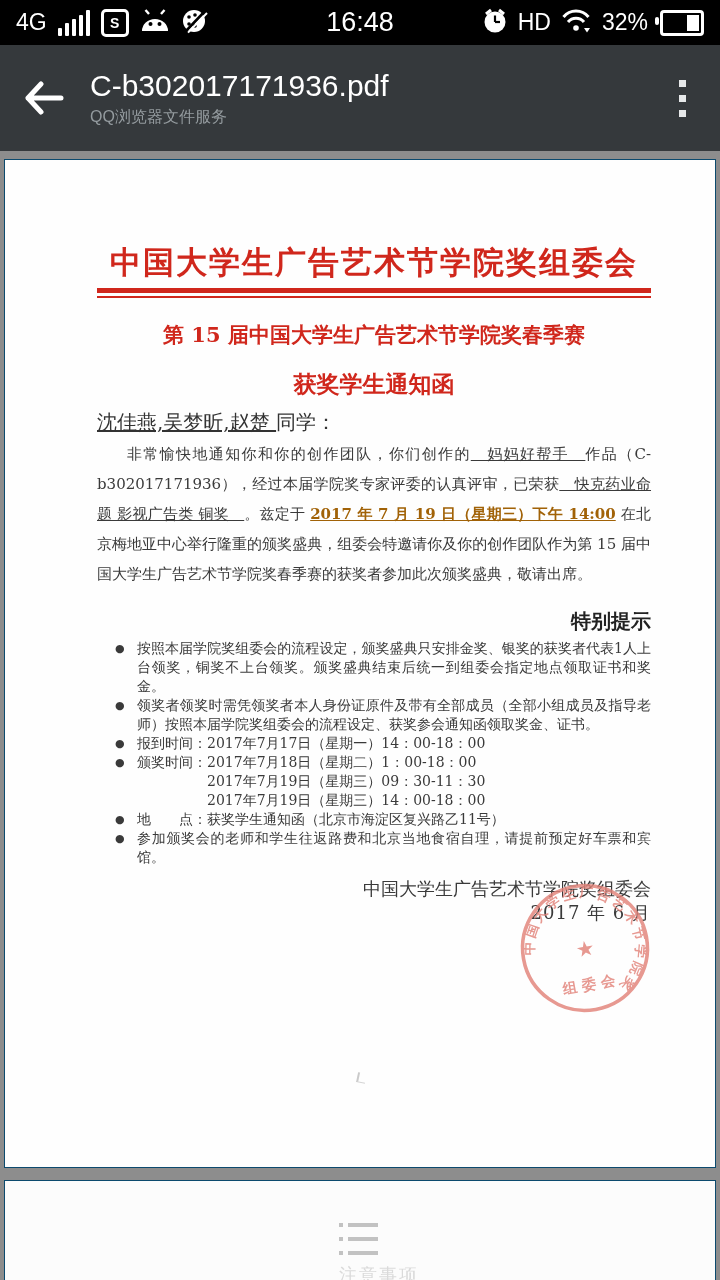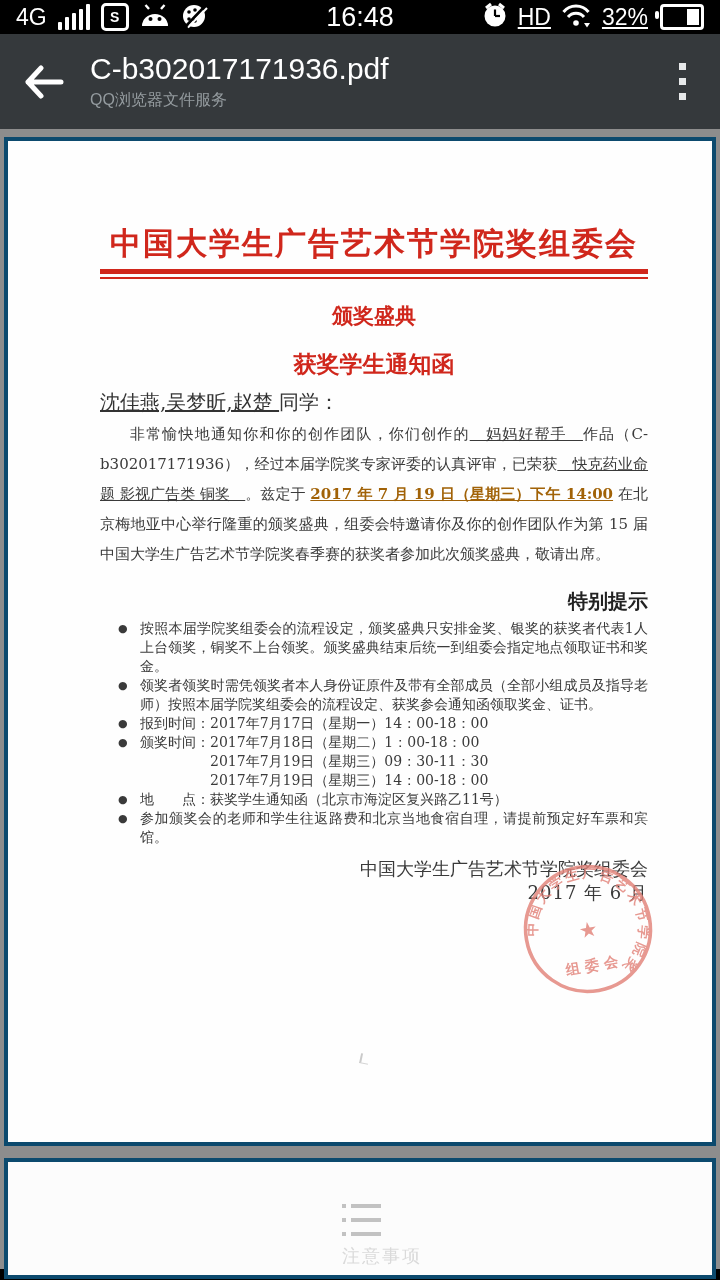--- a/index.html
+++ b/index.html
@@ -1,47 +1,47 @@
 <!DOCTYPE html>
 <html><head>
 <meta charset="utf-8">
 <style>
   html,body{margin:0;padding:0;background:#000;}
   .screen{position:relative;width:720px;height:1280px;background:#000;overflow:hidden;
           font-family:"Liberation Sans",sans-serif;-webkit-font-smoothing:antialiased;}
 
   
-  .status-bar{height:34px;background:#000;color:#fff;display:flex;align-items:center;
+  .status-bar{height:45px;background:#000;color:#fff;display:flex;align-items:center;
               padding:0 16px;box-sizing:border-box;position:relative;}
   .sb-left{display:flex;align-items:center;gap:11px;}
   .sb-net{font-size:23px;letter-spacing:0;}
   .sig-bars{display:flex;align-items:flex-end;gap:3px;height:26px;}
   .sig-bars span{width:4px;background:#fff;border-radius:1px;}
   .s-icon{width:22px;height:22px;border:3px solid #fff;border-radius:5px;display:flex;
           align-items:center;justify-content:center;font-size:14px;font-weight:bold;}
   .sb-center{position:absolute;left:0;right:0;text-align:center;font-size:27px;pointer-events:none;}
   .sb-right{margin-left:auto;display:flex;align-items:center;gap:10px;}
-  .sb-txt{font-size:23px;text-decoration:underline;}
+  .sb-txt{font-size:23px;}
   .battery{position:relative;width:38px;height:20px;border:3px solid #fff;border-radius:4px;margin-left:2px;}
   .battery::before{content:'';position:absolute;left:-8px;top:4px;width:4px;height:8px;background:#fff;border-radius:2px;}
   .battery .fill{position:absolute;right:2px;top:2px;bottom:2px;width:12px;background:#fff;}
 
   
-  .app-bar{height:95px;background:#35393c;display:flex;align-items:center;
+  .app-bar{height:106px;background:#35393c;display:flex;align-items:center;
            padding:0 20px;box-sizing:border-box;}
   .back-btn{width:48px;height:48px;display:flex;align-items:center;justify-content:center;cursor:pointer;}
   .titles{margin-left:22px;overflow:hidden;}
   .app-title{font-size:30px;color:#fff;line-height:35px;white-space:nowrap;}
   .app-sub{font-size:16px;color:#949b9f;line-height:24px;margin-top:2px;}
   .menu-btn{margin-left:auto;display:flex;flex-direction:column;gap:8px;padding:10px 14px;cursor:pointer;}
   .menu-btn .dot{width:7px;height:7px;background:#e7e9ea;}
 
   
   .doc-area{height:1140px;background:#8d8d8d;padding:8px 4px 0;box-sizing:border-box;}
-  .page{background:#fefefe;border:4px solid #0c4a6e;box-sizing:border-box;}
+  .page{background:#fefefe;border:1px solid #0c4a6e;box-sizing:border-box;}
   .page1{height:1009px;position:relative;padding:0 64px 0 92px;
          font-family:"DejaVu Serif","Liberation Serif",serif;color:#343434;}
   .page2{height:121px;margin-top:12px;position:relative;background:#fcfcfc;}
 
   
   .org-title{margin-top:84px;text-align:center;font-size:31px;font-weight:bold;
              color:#d0271c;letter-spacing:2px;line-height:36px;}
   .red-rule{margin-top:8px;}
   .red-rule .thick{height:5px;background:#d0271c;}
   .red-rule .thin{height:2px;background:#d0271c;margin-top:3px;}
@@ -158,21 +158,21 @@
   </div>
 
   <div class="doc-area">
 
     <div class="page page1">
       <div class="org-title">中国大学生广告艺术节学院奖组委会</div>
       <div class="red-rule">
         <div class="thick"></div>
           <div class="thin"></div>
       </div>
-      <div class="event-sub">颁奖盛典</div>
+      <div class="event-title">第 15 届中国大学生广告艺术节学院奖春季赛</div>
       <div class="letter-title">获奖学生通知函</div>
 
       <div class="salutation">
         <span class="u"> 沈佳燕,吴梦昕,赵楚 </span><span>同学：</span>
       </div>
 
       <div class="para">
         <span>非常愉快地通知你和你的创作团队，你们创作的</span><span class="u">　妈妈好帮手　</span><span>作品（C-b302017171936），经过本届学院奖专家评委的认真评审，已荣获</span><span class="u">　快克药业命题 影视广告类 铜奖　</span><span>。兹定于 </span><span class="bu">2017 年 7 月 19 日（星期三）下午 14:00</span><span> 在北京梅地亚中心举行隆重的颁奖盛典，组委会特邀请你及你的创作团队作为第 15 届中国大学生广告艺术节学院奖春季赛的获奖者参加此次颁奖盛典，敬请出席。</span>
       </div>
 

